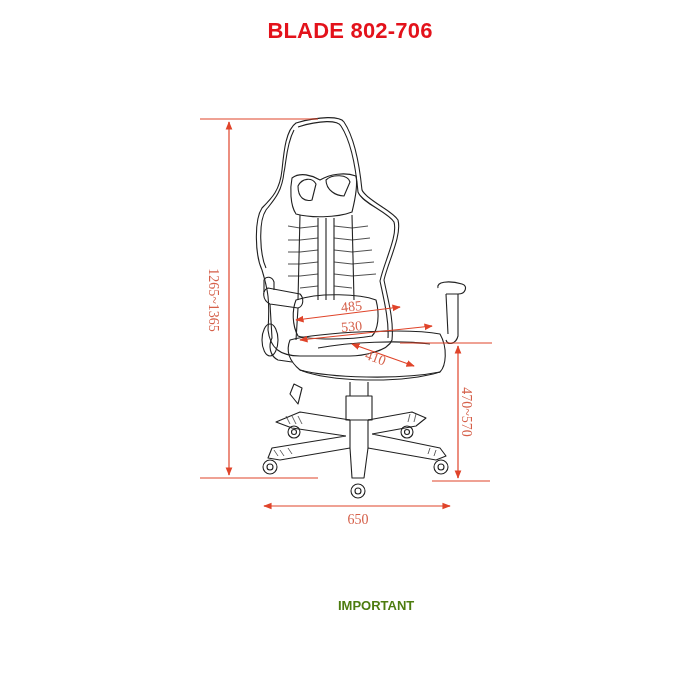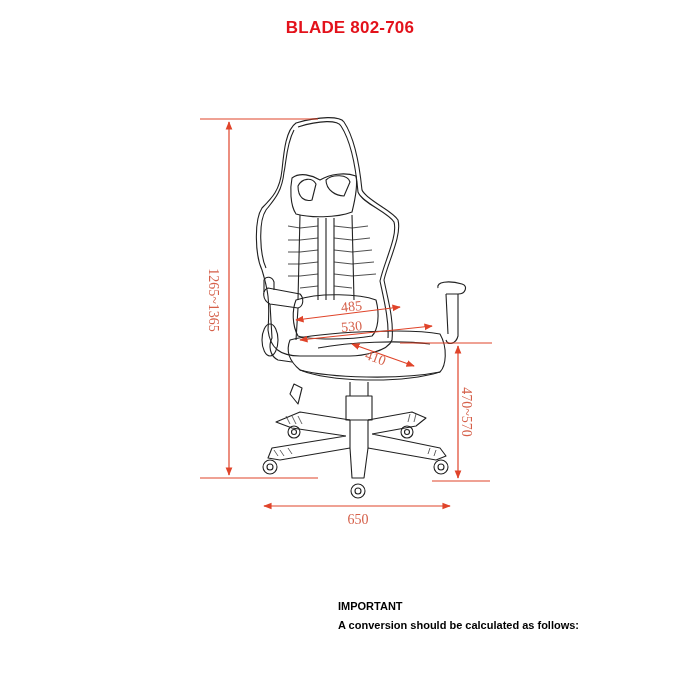--- a/index.html
+++ b/index.html
@@ -1,20 +1,20 @@
 <!DOCTYPE html>
 <html><head>
   <meta charset="utf-8">
   <style>
     html, body { margin: 0; padding: 0; background: #ffffff; }
     body { width: 700px; height: 700px; position: relative; overflow: hidden; font-family: "Liberation Sans", sans-serif; }
-    .title { position: absolute; top: 18px; left: 0; width: 700px; text-align: center; color: #e3121b; font-weight: bold; font-size: 17px; letter-spacing: 0.2px; }
+    .title { position: absolute; top: 18px; left: 0; width: 700px; text-align: center; color: #e3121b; font-weight: bold; font-size: 22px; letter-spacing: 0.2px; }
     svg.drawing { position: absolute; left: 0; top: 0; }
     .dim-label { font-family: "Liberation Serif", serif; fill: #d5604a; font-size: 14px; }
-    .notes { position: absolute; left: 338px; top: 597px; color: #000000; font-weight: bold; font-size: 11px; line-height: 18.5px; }
+    .notes { position: absolute; left: 338px; top: 597px; color: #4d7c0f; font-weight: bold; font-size: 13px; line-height: 18.5px; }
     .notes div { white-space: nowrap; }
   </style>
 </head>
 <body>
 
 <div class="title">BLADE 802-706</div>
 
 <svg class="drawing" width="700" height="700" viewBox="0 0 700 700" xmlns="http://www.w3.org/2000/svg">
   <defs>
     <marker id="arr" viewBox="0 0 10 10" refX="9" refY="5" markerWidth="7" markerHeight="7" orient="auto-start-reverse">
@@ -100,14 +100,13 @@
   <text class="dim-label" transform="translate(209,300) rotate(90)" text-anchor="middle">1265~1365</text>
   <text class="dim-label" transform="translate(462,412) rotate(90)" text-anchor="middle">470~570</text>
   <text class="dim-label" x="358" y="524" text-anchor="middle">650</text>
   <text class="dim-label" transform="translate(352,311) rotate(-6)" text-anchor="middle">485</text>
   <text class="dim-label" transform="translate(352,331) rotate(-5)" text-anchor="middle">530</text>
   <text class="dim-label" transform="translate(374,362) rotate(20)" text-anchor="middle">410</text>
 </svg>
 
 <div class="notes">
   <div>IMPORTANT</div>
-  <div>A conversion should be calculated as follows:</div>
 </div>
 
 </body></html>

